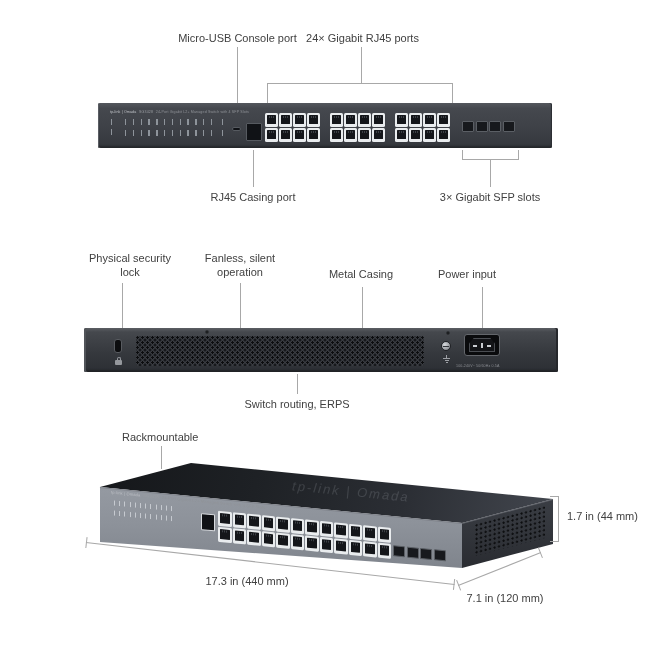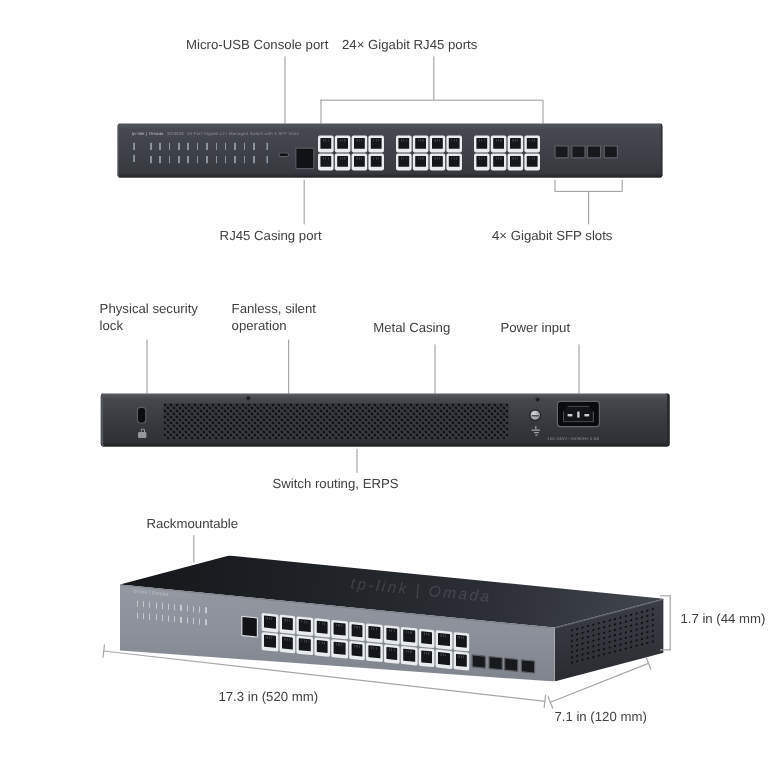--- a/index.html
+++ b/index.html
@@ -1,18 +1,18 @@
 <!DOCTYPE html>
 <html><head>
 <meta charset="utf-8">
 <style>
   html,body{margin:0;padding:0;}
   body{width:650px;height:650px;position:relative;background:#ffffff;overflow:hidden;
        font-family:"Liberation Sans",sans-serif;}
-  .lbl{position:absolute;font-size:11px;line-height:14px;color:#414141;}
+  .lbl{position:absolute;font-size:11px;line-height:14px;color:#414141;text-align:center;}
   .lbl.left{text-align:left;}
   .vline{position:absolute;width:1px;background:#a8a8a8;}
   .hline{position:absolute;height:1px;background:#a8a8a8;}
   .dimline{position:absolute;height:1px;background:#a8a8a8;transform-origin:0 0;}
   .dimline .tick{position:absolute;width:1px;height:11px;top:-5px;background:#a8a8a8;}
   .dimline .tick.t0{left:0;} .dimline .tick.t1{right:0;}
 
   
   .chassis{position:absolute;border-radius:2px;}
   #front-chassis{left:98px;top:103px;width:454px;height:45px;
@@ -152,21 +152,21 @@
       <div class="sfp"></div>
     </div>
 </div>
 
 <div class="vline" style="left:253px;top:150px;height:37px"></div>
 <div class="lbl" style="left:183px;top:190px;width:140px">RJ45 Casing port</div>
 <div class="vline" style="left:462px;top:150px;height:9px"></div>
 <div class="vline" style="left:518px;top:150px;height:9px"></div>
 <div class="hline" style="left:462px;top:159px;width:57px"></div>
 <div class="vline" style="left:490px;top:159px;height:28px"></div>
-<div class="lbl" style="left:410px;top:190px;width:160px">4× Gigabit SFP slots</div>
+<div class="lbl" style="left:410px;top:190px;width:160px">3× Gigabit SFP slots</div>
 
 <div class="lbl" style="left:83px;top:251px;width:94px">Physical security lock</div>
 <div class="lbl" style="left:193px;top:251px;width:94px">Fanless, silent operation</div>
 <div class="lbl" style="left:311px;top:267px;width:100px">Metal Casing</div>
 <div class="lbl" style="left:417px;top:267px;width:100px">Power input</div>
 <div class="vline" style="left:122px;top:283px;height:45px"></div>
 <div class="vline" style="left:240px;top:283px;height:45px"></div>
 <div class="vline" style="left:362px;top:287px;height:41px"></div>
 <div class="vline" style="left:482px;top:287px;height:41px"></div>
 
@@ -256,21 +256,21 @@
       <div class="sfp"></div>
       <div class="sfp"></div>
       <div class="sfp"></div>
     </div>
 </div>
 
 <div class="dimline" style="left:86px;top:542px;width:371px;transform:rotate(6.5deg)">
   <div class="tick t0"></div>
     <div class="tick t1"></div>
 </div>
-<div class="lbl" style="left:182px;top:574px;width:130px">17.3 in (520 mm)</div>
+<div class="lbl" style="left:182px;top:574px;width:130px">17.3 in (440 mm)</div>
 
 <div class="dimline" style="left:458px;top:585px;width:89px;transform:rotate(-21.7deg)">
   <div class="tick t0"></div>
     <div class="tick t1"></div>
 </div>
 <div class="lbl" style="left:462px;top:591px;width:86px">7.1 in (120 mm)</div>
 
 <div class="hline" style="left:550px;top:496px;width:9px"></div>
 <div class="vline" style="left:558px;top:496px;height:46px"></div>
 <div class="hline" style="left:550px;top:541px;width:9px"></div>

